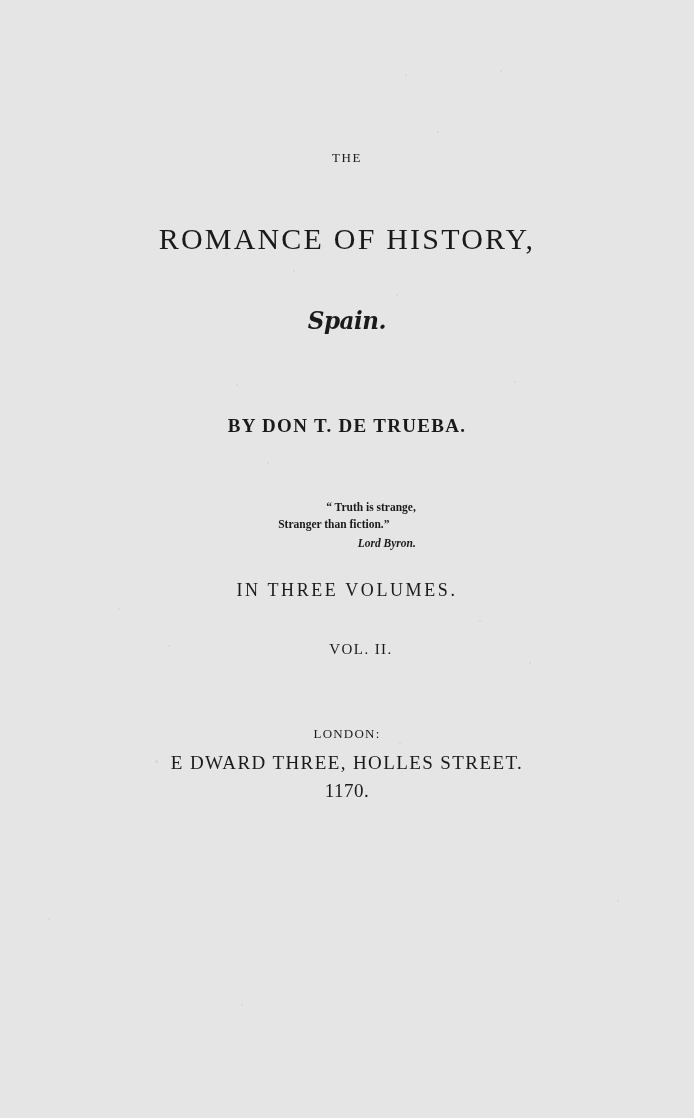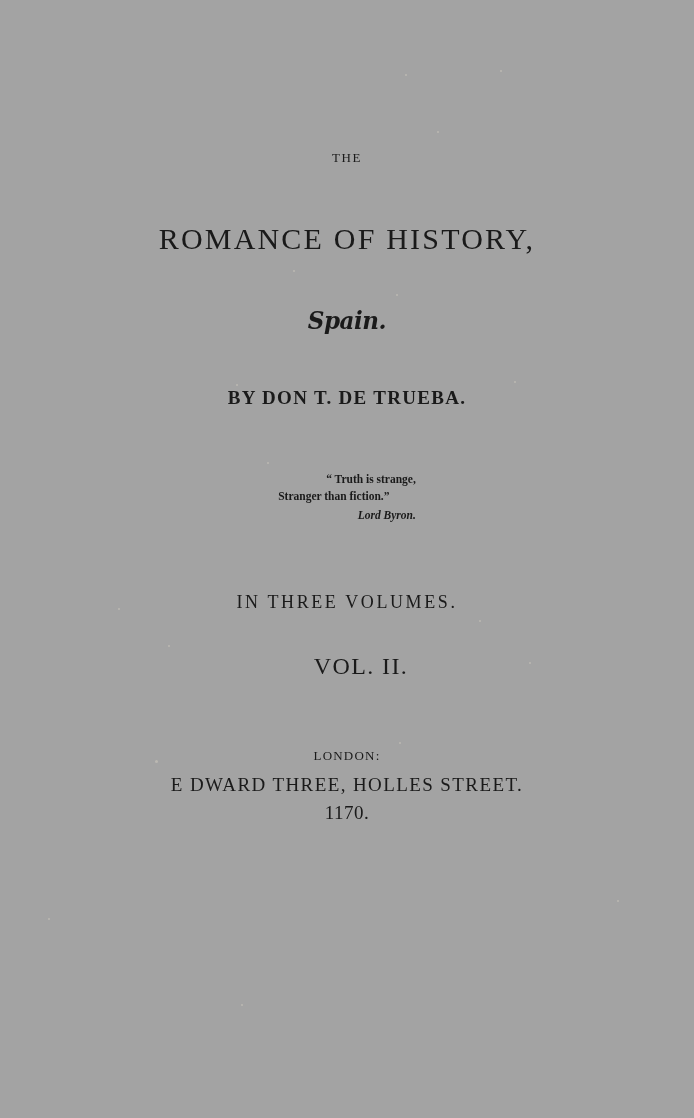--- a/index.html
+++ b/index.html
@@ -13,21 +13,21 @@
     font-family: "Liberation Serif", serif;
     color: #1a1a1a;
     position: relative;
     overflow: hidden;
   }
 
   
   .page {
     position: absolute;
     inset: 0;
-    background: #a3a3a3;
+    background: #e5e5e5;
   }
 
   .speck {
     position: absolute;
     background: #cfcabf;
     border-radius: 50%;
     opacity: .55;
   }
 
   .content {
@@ -57,21 +57,21 @@
     margin-top: 50px;
     font-size: 25px;
     font-family: "DejaVu Serif", serif;
     font-weight: bold;
     font-style: italic;
     letter-spacing: -0.5px;
     transform: scaleX(0.92);
   }
 
   .author {
-    margin-top: 52px;
+    margin-top: 80px;
     font-size: 19px;
     font-weight: bold;
     letter-spacing: 1.3px;
   }
 
   .epigraph {
     margin-top: 62px;
     font-size: 11.5px;
     font-weight: bold;
     line-height: 1.45;
@@ -83,28 +83,28 @@
   .epigraph .ep-attr {
     display: block;
     text-align: right;
     font-style: italic;
     font-weight: bold;
     padding-right: 0px;
     margin-top: 3px;
   }
 
   .volumes {
-    margin-top: 68px;
+    margin-top: 28px;
     font-size: 18px;
     letter-spacing: 2.6px;
   }
 
   .volnum {
     margin-top: 40px;
-    font-size: 24px;
+    font-size: 15px;
     letter-spacing: 1.4px;
     margin-left: 28px;
   }
 
   .imprint-city {
     margin-top: 68px;
     font-size: 13px;
     letter-spacing: 1.2px;
   }
 

